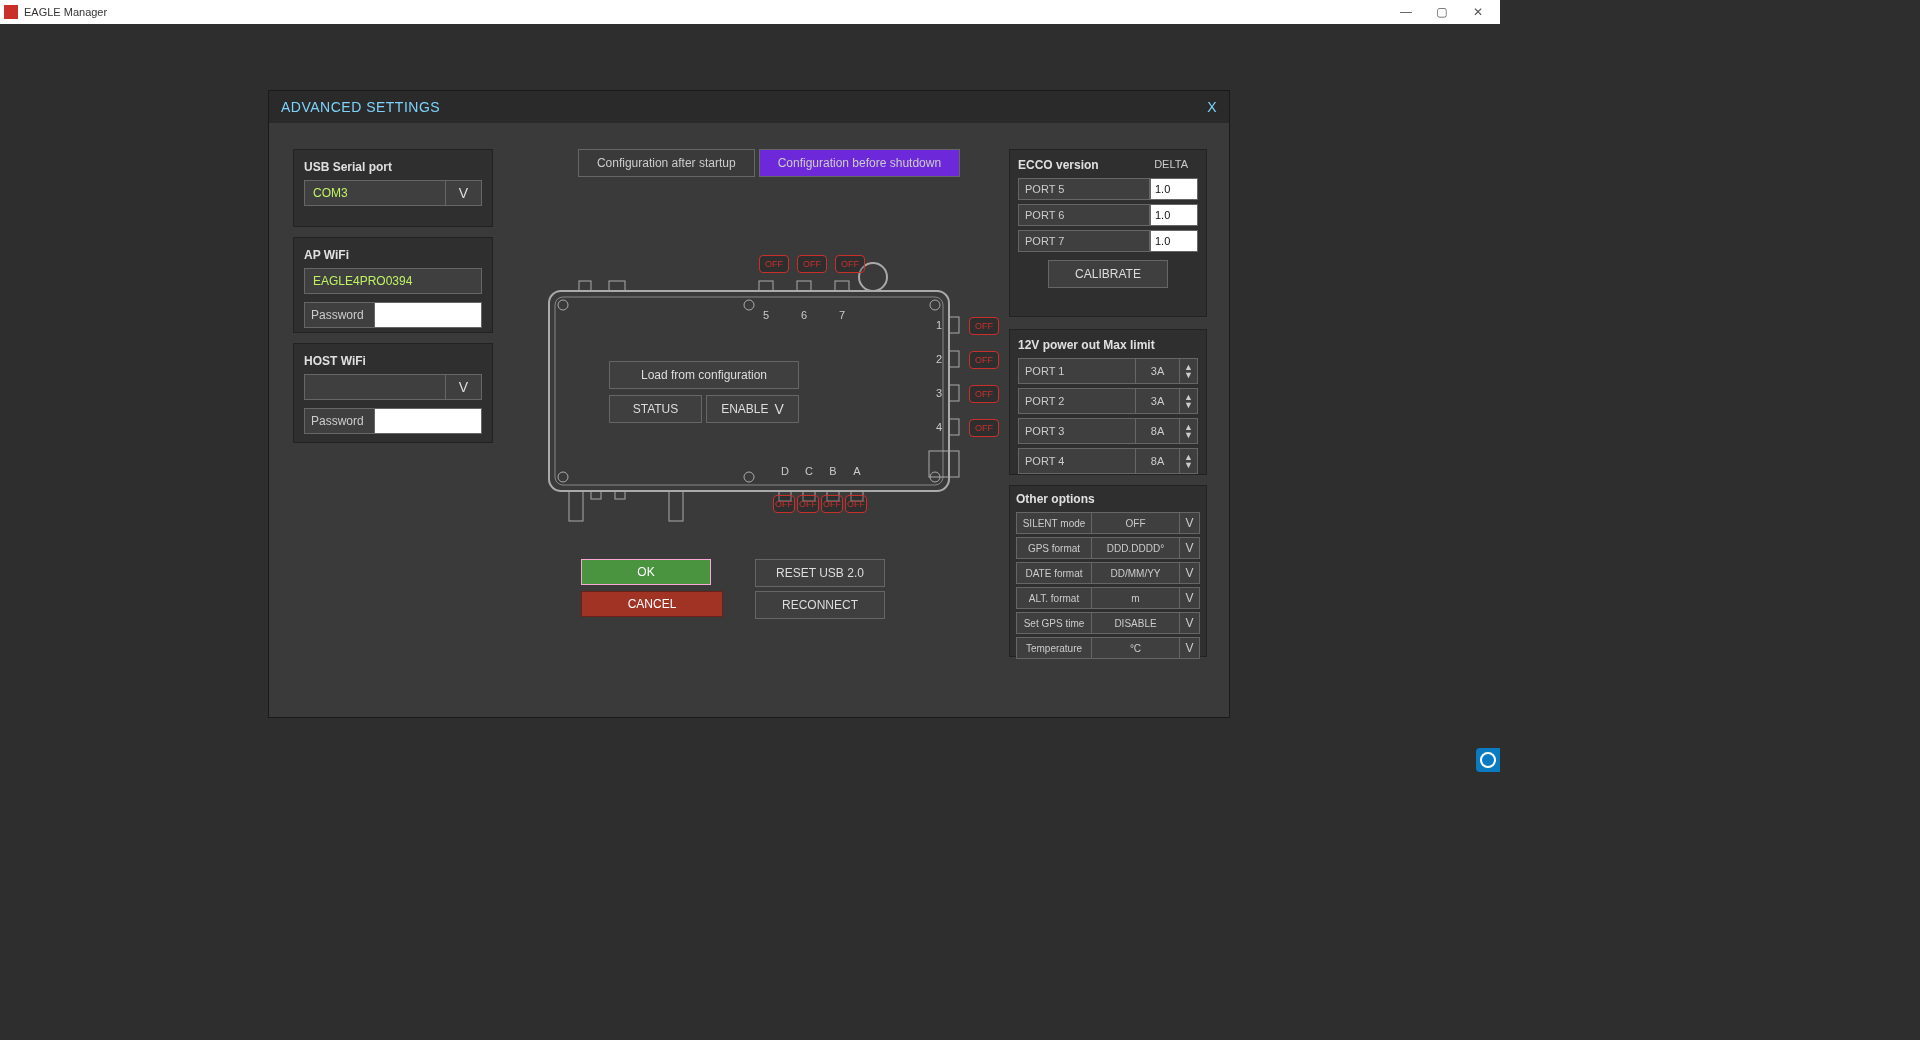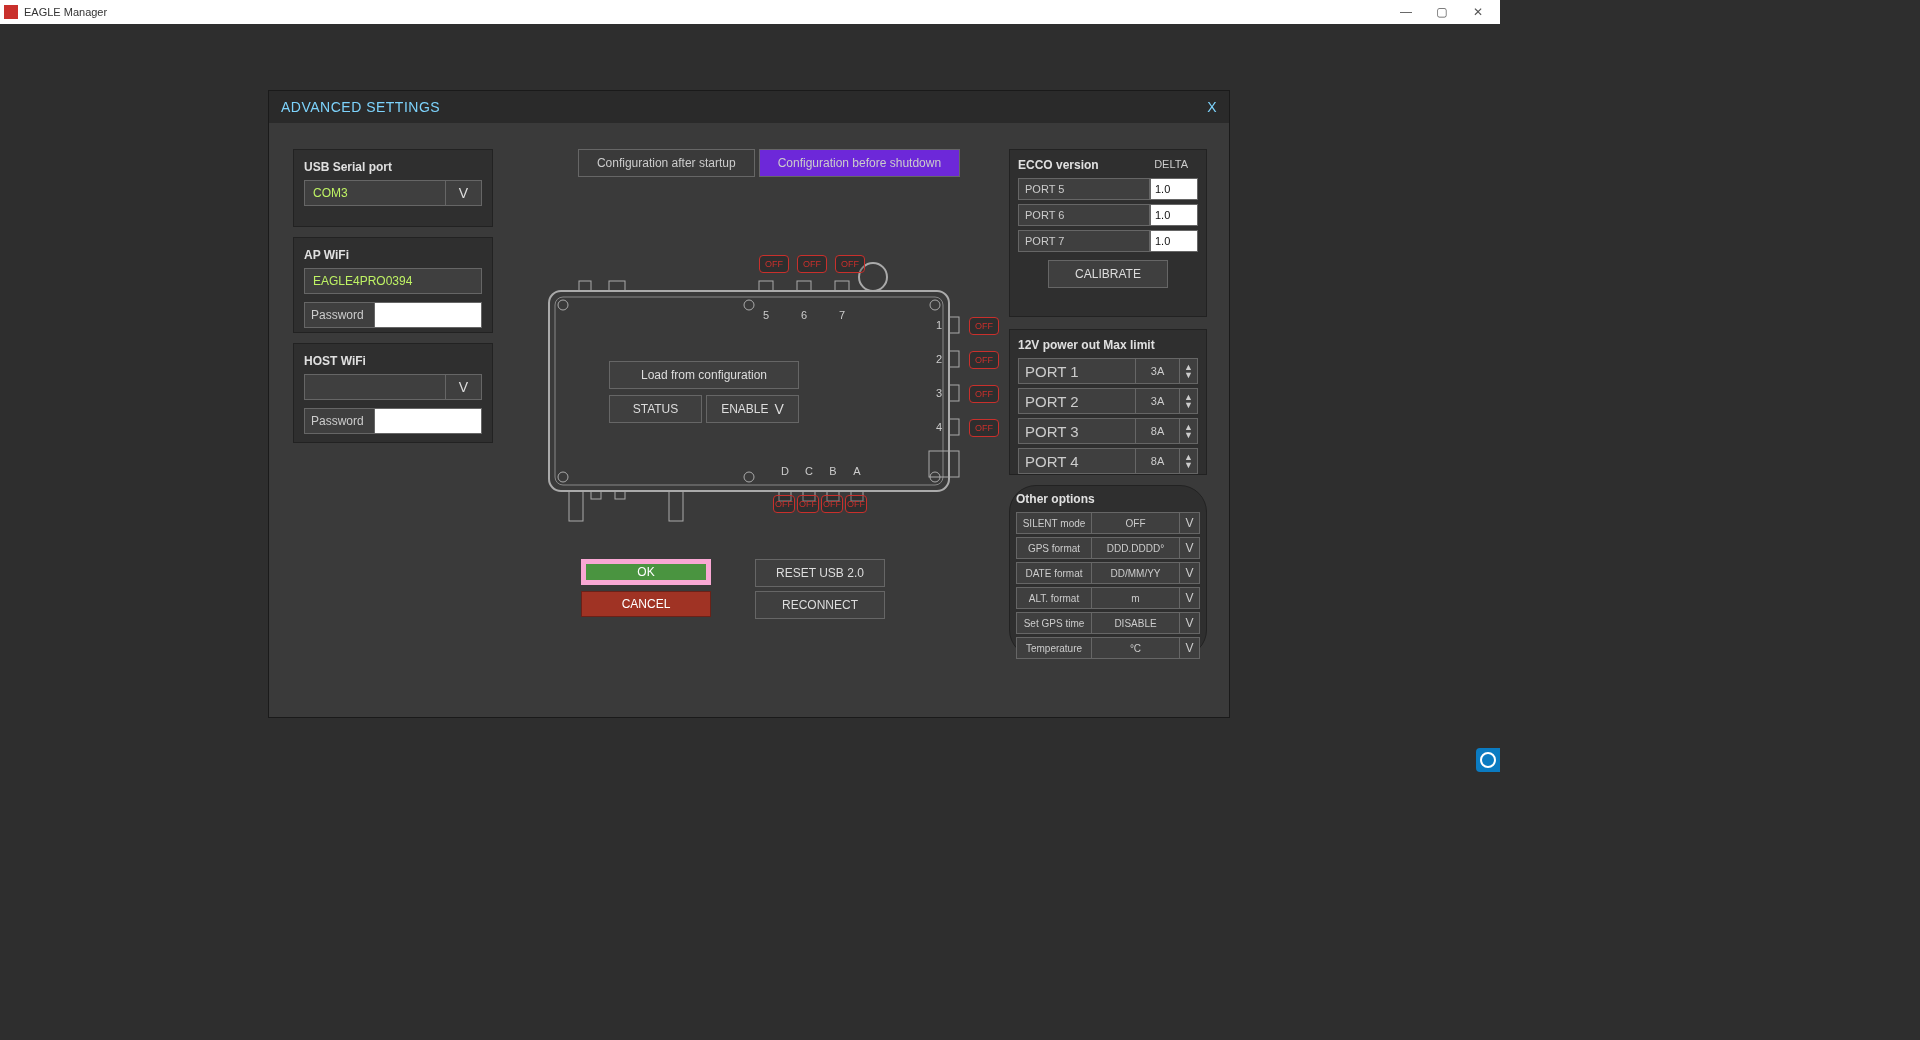--- a/index.html
+++ b/index.html
@@ -50,37 +50,37 @@
 .device svg { width:100%; height:100%; }
 
 .port-off { position:absolute; width:30px; height:18px; border:1.5px solid #c9302c; border-radius:4px; color:#c9302c; font-size:9px; display:flex; align-items:center; justify-content:center; background:rgba(0,0,0,0.2); }
 
 .center-btns { position:absolute; left: 340px; top: 270px; width: 190px; }
 .center-btns .row2 { display:flex; gap:4px; margin-top:6px; }
 .center-btns .btn { width:100%; }
 .center-btns .row2 .btn { flex:1; }
 .enable-arrow { margin-left:6px; font-size:14px; }
 
-.ok-btn { position:absolute; left: 312px; top:468px; width:130px; height:26px; background:#4a9440; border:5px solid #f9a8d4; color:#fff; font-size:12px; display:flex; align-items:center; justify-content:center; }
-.cancel-btn { position:absolute; left: 312px; top:500px; width:130px; height:26px; background:#a03324; border:1px solid #6b2118; color:#fff; font-size:12px; display:flex; align-items:center; justify-content:center; }
+.ok-btn { position:absolute; left: 312px; top:468px; width:130px; height:26px; background:#4a9440; border:1px solid #f9a8d4; color:#fff; font-size:12px; display:flex; align-items:center; justify-content:center; }
+.cancel-btn { position:absolute; left: 312px; top:500px; width:142px; height:26px; background:#a03324; border:1px solid #6b2118; color:#fff; font-size:12px; display:flex; align-items:center; justify-content:center; }
 .reset-btn { position:absolute; left: 486px; top:468px; width:130px; }
 .reconn-btn { position:absolute; left: 486px; top:500px; width:130px; }
 
 .panel-right-1 { left: 740px; top: 58px; width: 198px; height: 168px; padding:8px; }
 .panel-right-2 { left: 740px; top: 238px; width: 198px; height: 146px; padding:8px; }
-.panel-right-3 { left: 740px; top: 394px; width: 198px; height: 172px; padding:6px;border-radius:27px; }
+.panel-right-3 { left: 740px; top: 394px; width: 198px; height: 172px; padding:6px; }
 
 .ecco-row { display:flex; margin-bottom:4px; }
 .ecco-row .plbl { flex:1; background:#3f3f3f; border:1px solid #666; color:#ccc; font-size:11px; height:22px; display:flex; align-items:center; padding-left:6px; }
 .ecco-row .pval { width:48px; background:#fff; border:1px solid #666; color:#111; font-size:11px; height:22px; display:flex; align-items:center; padding-left:4px; }
 .delta-hdr { color:#ccc; font-size:11px; text-align:right; padding-right:10px; margin-bottom:4px; }
 .calib { width:120px; margin: 8px auto 0; }
 
 .pow-row { display:flex; margin-bottom:4px; }
-.pow-row .plbl { flex:1; background:#3f3f3f; border:1px solid #666; color:#ccc; font-size:15px; height:26px; display:flex; align-items:center; padding-left:6px; }
+.pow-row .plbl { flex:1; background:#3f3f3f; border:1px solid #666; color:#ccc; font-size:11px; height:26px; display:flex; align-items:center; padding-left:6px; }
 .pow-row .pval { width:44px; background:#3f3f3f; border:1px solid #666; border-left:0; color:#ccc; font-size:11px; height:26px; display:flex; align-items:center; justify-content:center; }
 .pow-row .spin { width:18px; background:#3f3f3f; border:1px solid #666; border-left:0; color:#ccc; font-size:9px; height:26px; display:flex; flex-direction:column; align-items:center; justify-content:center; line-height:8px; }
 
 .opt-row { display:flex; margin-bottom:3px; }
 .opt-row .olbl { width:76px; background:#3f3f3f; border:1px solid #666; color:#ccc; font-size:10px; height:22px; display:flex; align-items:center; justify-content:center; }
 .opt-row .oval { flex:1; background:#3f3f3f; border:1px solid #666; border-left:0; color:#ccc; font-size:10px; height:22px; display:flex; align-items:center; justify-content:center; }
 .opt-row .oarr { width:20px; background:#3f3f3f; border:1px solid #666; border-left:0; color:#ccc; height:22px; display:flex; align-items:center; justify-content:center; font-size:12px; }
 
 .tv-badge { position:absolute; right:0; bottom:40px; width:24px; height:24px; background:#0b7bc1; border-radius:4px 0 0 4px; display:flex; align-items:center; justify-content:center; }
 .tv-badge::after { content:''; width:12px; height:12px; border:2px solid #fff; border-radius:50%; }

